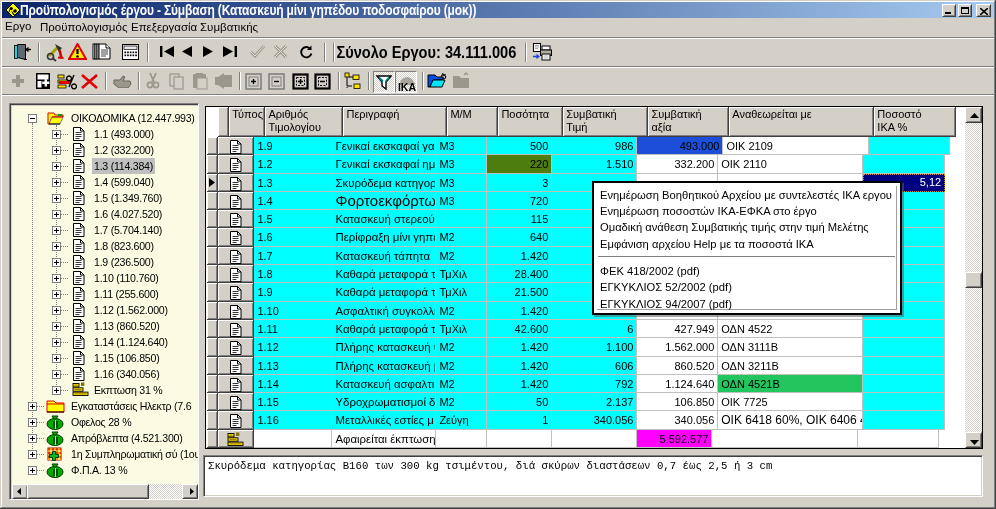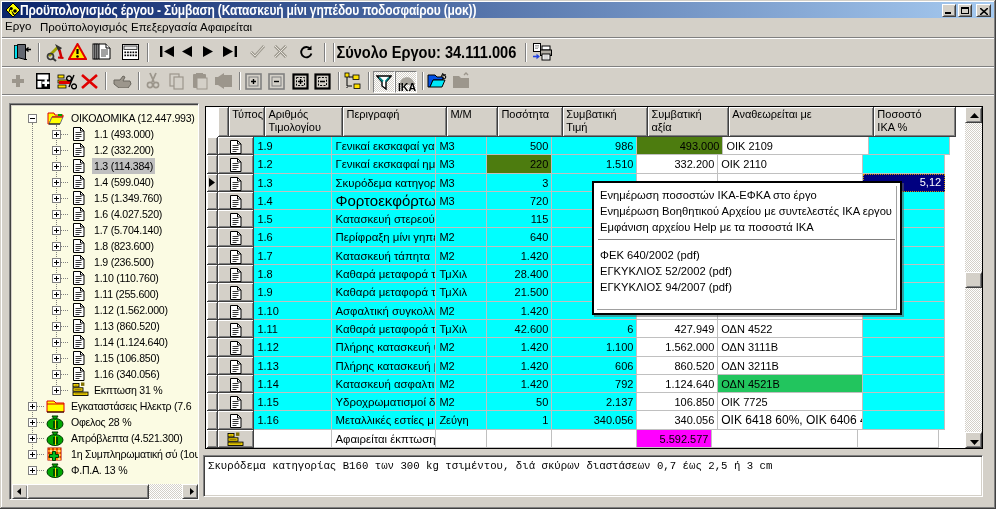--- a/index.html
+++ b/index.html
@@ -44,21 +44,21 @@
         <path d="M0 0l8 7M8 0l-8 7" stroke="#000" stroke-width="1.6"></path>
       </svg>
     </div>
 </div>
 <style>.winbtn{position:absolute;top:2px;width:14px;height:13px;background:#d4d0c8;border:1px solid;border-color:#fff #404040 #404040 #fff;box-shadow:inset 1px 1px 0 #d4d0c8,inset -1px -1px 0 #808080}</style>
 
 <div class="tb" style="left:2px;top:18px;width:992px;height:19px;font-size:11.5px">
  <div style="position:absolute;left:3px;top:2px">Εργο</div>
  <div style="position:absolute;left:38px;top:3px">Προϋπολογισμός</div>
  <div style="position:absolute;left:129px;top:3px">Επεξεργασία</div>
- <div style="position:absolute;left:198px;top:3px">Αφαιρείται</div>
+ <div style="position:absolute;left:198px;top:3px">Συμβατικής</div>
 </div>
 <div class="groove" style="top:37px"></div>
 
 <div class="tb" style="left:2px;top:39px;width:992px;height:27px">
  <svg style="position:absolute;left:11px;top:4px" width="20" height="18" viewBox="0 0 20 18">
       <rect x="1.5" y="2.5" width="3" height="13" fill="#00e0f0" stroke="#000" stroke-width="0.8"></rect>
       <path d="M4.5 1.5h8v15l-8-2z" fill="#636770" stroke="#000" stroke-width="1"></path>
       <path d="M18 6.5h-4.5M15.5 4.5l-2.5 2 2.5 2" stroke="#000" stroke-width="1.3" fill="none"></path>
       <path d="M11 16.5h3" stroke="#000"></path>
     </svg>
@@ -563,21 +563,21 @@
       <div class="gc gray" style="width:36.1px;text-align:center;padding-top:2px"><svg width="13" height="16" viewBox="0 0 13 16">
           <path d="M1.5 1.5h7l3.5 3.5v9.5h-10.5z" fill="#fff" stroke="#000"></path>
           <path d="M8.5 1.5v3.5H12" fill="none" stroke="#000"></path>
           <path d="M3.5 6.5h6M3.5 8.5h6M3.5 10.5h6M3.5 12.5h4" stroke="#202020" stroke-width="0.9"></path>
         </svg></div>
       <div class="gc" style="width:78.1px;background:#00ffff">1.9</div>
       <div class="gc" style="width:103.9px;background:#00ffff;font-size:11.4px">Γενικαί εκσκαφαί γαι</div>
       <div class="gc" style="width:51.0px;background:#00ffff">Μ3</div>
       <div class="gc r" style="width:64.9px;background:#00ffff">500</div>
       <div class="gc r" style="width:85.2px;background:#00ffff">986</div>
-      <div class="gc r" style="width:86px;background:#4d7c0f">493.000</div>
+      <div class="gc r" style="width:86px;background:#1d4ed8">493.000</div>
       <div class="gc" style="width:145.1px;background:#fff">ΟΙΚ 2109</div>
       <div class="gc" style="width:81.8px;background:#00ffff"></div>
     </div>
 <div class="grow" style="top:48.294px;height:18.294px">
       <div class="gc gray" style="width:11.3px"></div>
       <div class="gc gray" style="width:36.1px;text-align:center;padding-top:2px"><svg width="13" height="16" viewBox="0 0 13 16">
           <path d="M1.5 1.5h7l3.5 3.5v9.5h-10.5z" fill="#fff" stroke="#000"></path>
           <path d="M8.5 1.5v3.5H12" fill="none" stroke="#000"></path>
           <path d="M3.5 6.5h6M3.5 8.5h6M3.5 10.5h6M3.5 12.5h4" stroke="#202020" stroke-width="0.9"></path>
         </svg></div>
@@ -851,23 +851,24 @@
       </div>
  </div>
 </div>
 
 <div style="position:absolute;left:203px;top:455px;width:780px;height:42px;background:#fff;border:1px solid;border-color:#808080 #fff #fff #808080;box-shadow:inset 1px 1px 0 #404040,inset -1px -1px 0 #d4d0c8">
  <div style="position:absolute;left:4px;top:4px;font-family:'Liberation Mono',monospace;font-size:10.7px;white-space:nowrap">Σκυρόδεμα κατηγορίας Β160 των 300 kg τσιμέντου, διά σκύρων διαστάσεων 0,7 έως 2,5 ή 3 cm</div>
 </div>
 
 <div style="position:absolute;left:592px;top:181px;width:310px;height:134px;background:#fff;border:2px solid #000;box-shadow:2px 2px 0 rgba(90,90,90,0.55)">
  <div style="position:absolute;left:3px;top:3px;right:3px;bottom:3px;border-right:1px solid #a0a0a0;border-bottom:1px solid #a0a0a0;padding-top:0.5px">
- <div class="mi">Ενημέρωση ποσοστών ΙΚΑ-ΕΦΚΑ στο έργο</div>
-      <div class="mi">Ενημέρωση Βοηθητικού Αρχείου με συντελεστές ΙΚΑ εργου</div>
+ <div class="mi">Ενημέρωση Βοηθητικού Αρχείου με συντελεστές ΙΚΑ εργου</div>
+      <div class="mi">Ενημέρωση ποσοστών ΙΚΑ-ΕΦΚΑ στο έργο</div>
+      <div class="mi">Ομαδική ανάθεση Συμβατικής τιμής στην τιμή Μελέτης</div>
       <div class="mi">Εμφάνιση αρχείου Help με τα ποσοστά ΙΚΑ</div>
  <div style="height:11px;position:relative">
         <div style="position:absolute;left:1px;right:1px;top:3.5px;border-top:1px solid #808080;border-bottom:1px solid #fff"></div>
       </div>
- <div class="mi">ΦΕΚ 640/2002 (pdf)</div>
+ <div class="mi">ΦΕΚ 418/2002 (pdf)</div>
       <div class="mi">ΕΓΚΥΚΛΙΟΣ 52/2002 (pdf)</div>
       <div class="mi">ΕΓΚΥΚΛΙΟΣ 94/2007 (pdf)</div>
  </div>
 </div>
 
 </body></html>

